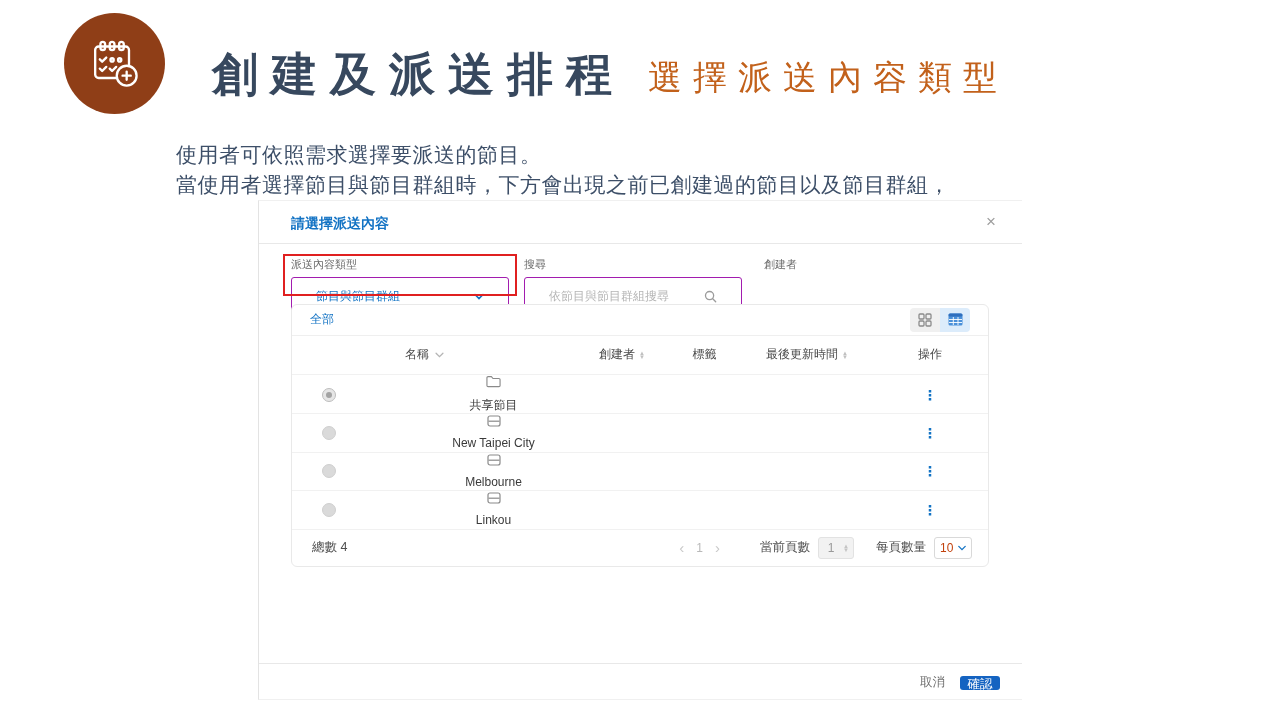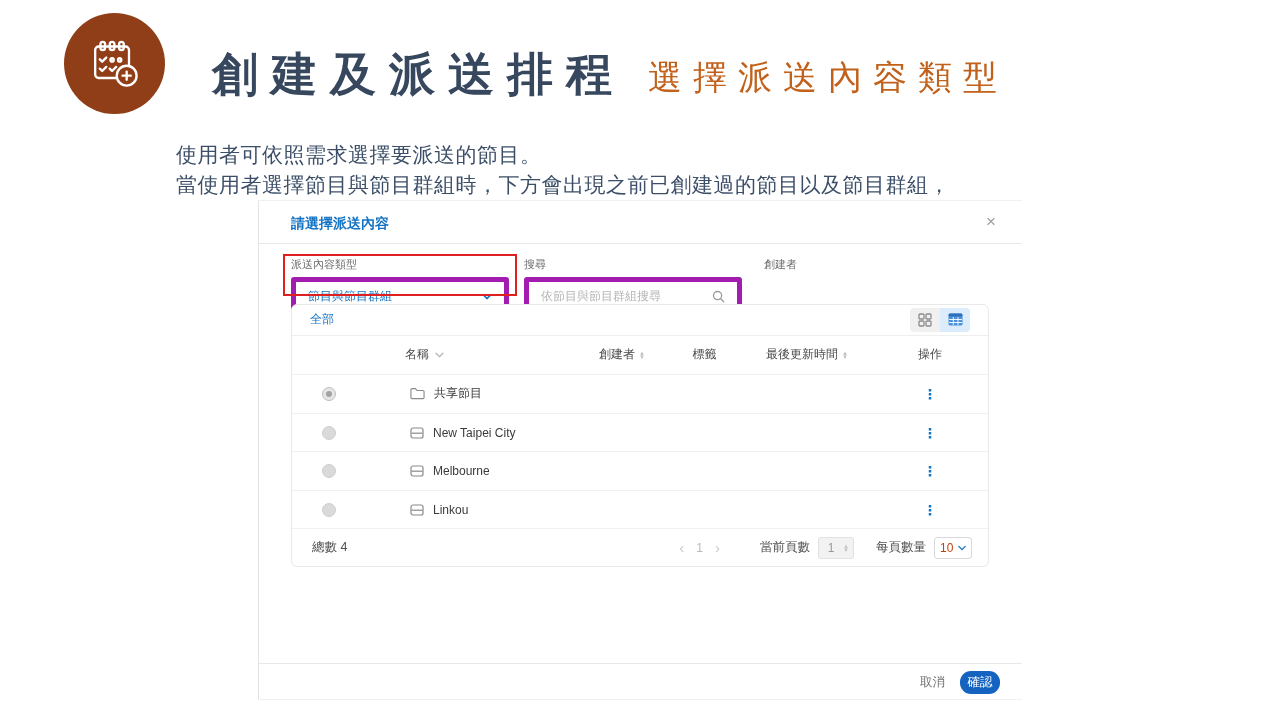--- a/index.html
+++ b/index.html
@@ -21,22 +21,22 @@
     border-left:1px solid #e3e3e3; border-top:1px solid #f0f0f0; border-bottom:1px solid #f0f0f0;text-decoration:underline; }
   .dlg-header { position:absolute; left:0; top:0; width:100%; height:43px;
     border-bottom:1px solid #e8e8e8; }
   .dlg-title { position:absolute; left:32px; top:14px; font-size:14px; font-weight:700; color:#1373c4; }
   .dlg-close { position:absolute; right:20px; top:10px; width:22px; height:22px; font-size:17px;
     color:#9e9e9e; text-align:center; line-height:22px; cursor:pointer; }
 
   
   .field { position:absolute; top:56px; }
   .field .flabel { font-size:11px; color:#6b6b6b; margin-bottom:5px; display:block; }
-  .fbox { height:39px; border:5px solid #a21caf; border-radius:3px; background:#fff;
-    display:flex; align-items:center; padding:0 12px; font-size:12px; }
+  .fbox { height:39px; border:1px solid #a21caf; border-radius:3px; background:#fff;
+    display:flex; align-items:center; padding:0 24px; font-size:12px; }
   .f1 { left:32px; width:218px; }
   .f2 { left:265px; width:218px; }
   .f3 { left:505px; width:225px; }
   .sel-value { color:#1373c4; flex:1; }
   .ph { color:#b5b5b5; flex:1; }
   .annotation-box { position:absolute; left:24px; top:53px; width:234px; height:42px;
     border:2px solid #e02020; pointer-events:none; }
 
   
   .tbl { position:absolute; left:32px; top:103px; width:698px; height:263px;
@@ -54,21 +54,21 @@
   .thead .c-name { display:flex; align-items:center; gap:6px; padding-left:8px; }
   .thead .c-mid { display:flex; align-items:center; justify-content:center; gap:4px; }
   .sort-dual { display:flex; flex-direction:column; line-height:4px; font-size:6px; color:#c0c0c0; }
   .tbody-row { height:39px; border-top:1px solid #f1f1f1; font-size:12px; color:#3a3a3a; }
   .cell-radio { display:flex; padding-left:30px; }
   .radio { width:14px; height:14px; border-radius:50%; background:#dadada; border:1px solid #cfcfcf;
     position:relative; }
   .radio.dim { background:#e6e6e6; border-color:#bdbdbd; }
   .radio.dim::after { content:""; position:absolute; left:3px; top:3px; width:6px; height:6px;
     border-radius:50%; background:#a3a3a3; }
-  .cell-name { display:flex; align-items:center; gap:9px; padding-left:13px; }
+  .cell-name { display:flex; align-items:center; gap:9px; padding-left:13px;flex-direction:column; }
   .cell-actions { display:flex; justify-content:center; }
   .dots { color:#1373c4; font-size:14px; font-weight:700; letter-spacing:0; line-height:14px;
     cursor:pointer; }
 
   .tfoot { height:38px; border-top:1px solid #f1f1f1; display:flex; align-items:center;
     padding:0 16px 0 20px; font-size:12.5px; color:#4f4f4f; margin-top:auto; }
   .pg-group { margin-left:auto; display:flex; align-items:center; }
   .pg-arrow { color:#c9c9c9; font-size:15px; padding:0 6px; }
   .pg-num { color:#b9b9b9; font-size:12px; padding:0 6px; }
   .cur-label { margin-left:34px; }
@@ -81,22 +81,22 @@
   .size-label { margin-left:22px; }
   .size-select { width:38px; height:22px; margin-left:8px; border:1px solid #d9d9d9;
     border-radius:3px; display:flex; align-items:center; justify-content:space-between;
     padding:0 5px; font-size:12px; color:#c2410c; background:#fff; }
 
   
   .dlg-footer-line { position:absolute; left:0; right:0; top:462px; border-top:1px solid #e8e8e8; }
   .dlg-footer { position:absolute; left:0; right:0; top:463px; height:37px; display:flex;
     align-items:center; justify-content:flex-end; gap:15px; padding-right:22px; }
   .btn-cancel { font-size:12.5px; color:#6e6e6e; background:none; border:none; cursor:pointer; }
-  .btn-confirm { font-size:12.5px; color:#fff; background:#1463c1; border:none; border-radius:11px;
-    width:40px; height:23px; cursor:pointer; }
+  .btn-confirm { font-size:12.5px; color:#fff; background:#1463c1; border:none; border-radius:3px;
+    width:40px; height:14px; cursor:pointer; }
 
   svg { display:block; }
 </style>
 </head>
 <body>
 
 <div class="brand-circle">
   <span>
     <svg width="56" height="56" viewBox="0 0 48 48" fill="none" stroke="#ffffff" stroke-width="2" stroke-linecap="round" stroke-linejoin="round">
       <rect x="7" y="9" width="29" height="27" rx="3"></rect>

